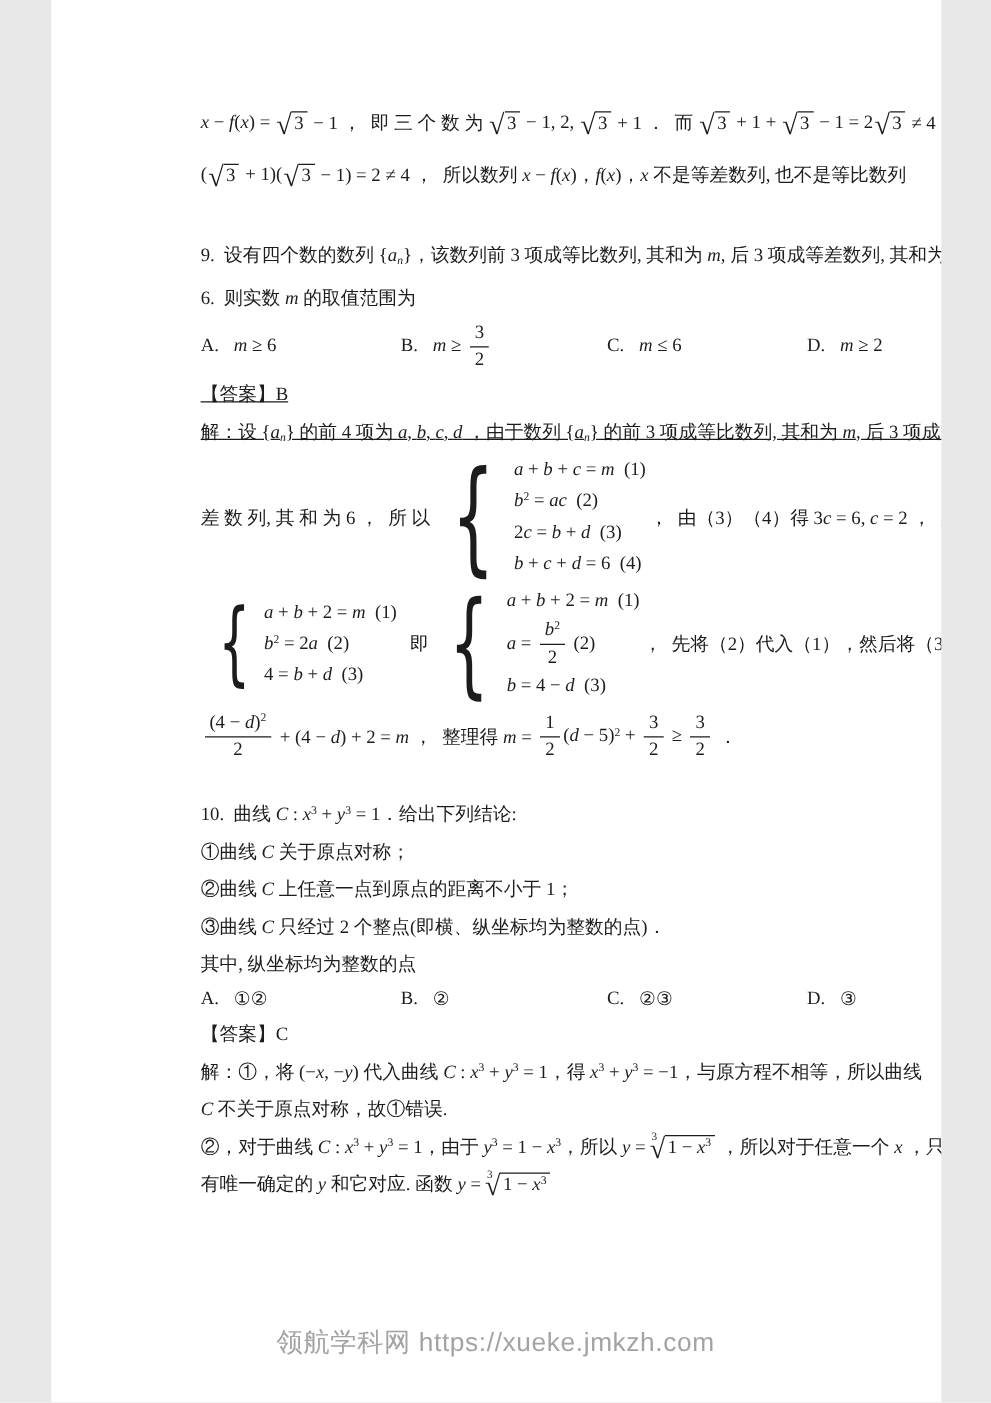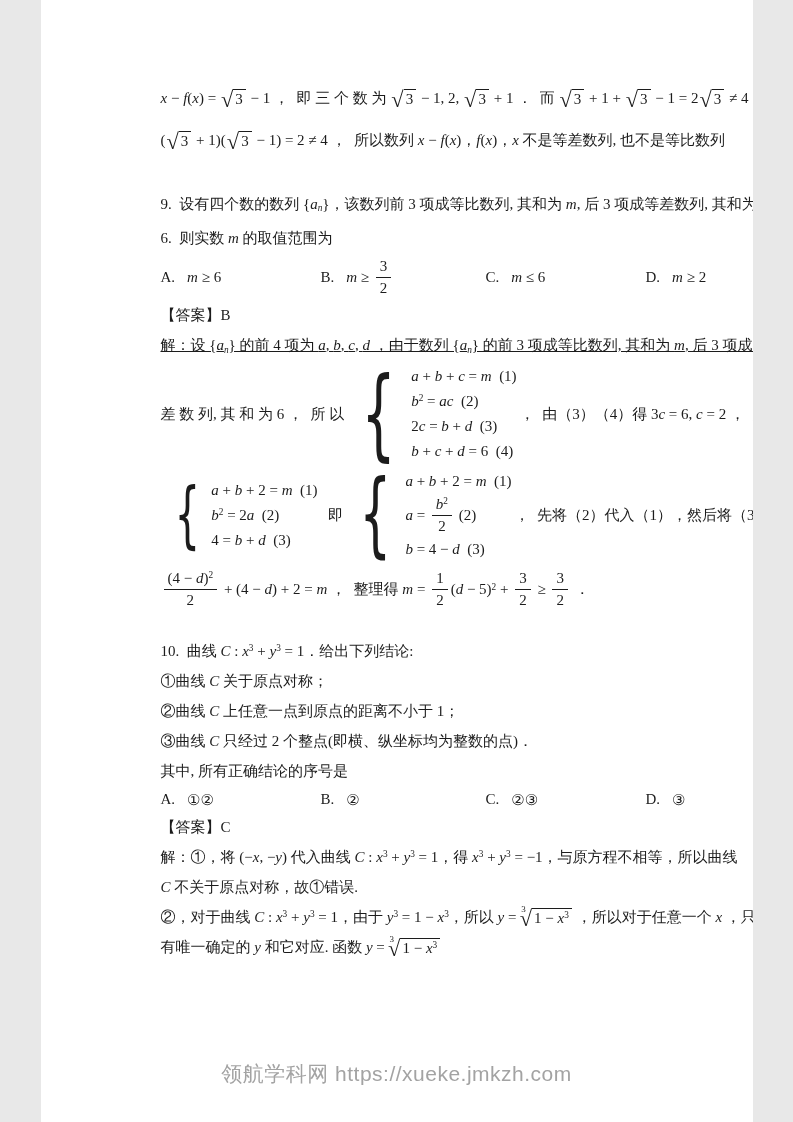--- a/index.html
+++ b/index.html
@@ -39,30 +39,30 @@
 </head>
 <body>
 
 <div class="page">
   <main class="content" id="doc">
       <div class="ln"><span class="mseg"><i>x</i> − <i>f</i>(<i>x</i>) = </span><span class="sqrt"><span class="rsign">√</span><span class="rbody"><span class="mseg">3</span></span></span><span class="mseg"> − 1 ，  即 三 个 数 为 </span><span class="sqrt"><span class="rsign">√</span><span class="rbody"><span class="mseg">3</span></span></span><span class="mseg"> − 1, 2, </span><span class="sqrt"><span class="rsign">√</span><span class="rbody"><span class="mseg">3</span></span></span><span class="mseg"> + 1 ．  而 </span><span class="sqrt"><span class="rsign">√</span><span class="rbody"><span class="mseg">3</span></span></span><span class="mseg"> + 1 + </span><span class="sqrt"><span class="rsign">√</span><span class="rbody"><span class="mseg">3</span></span></span><span class="mseg"> − 1 = 2</span><span class="sqrt"><span class="rsign">√</span><span class="rbody"><span class="mseg">3</span></span></span><span class="mseg"> ≠ 4 ，</span></div>
       <div class="ln" style="margin-top: 14px;"><span class="mseg">(</span><span class="sqrt"><span class="rsign">√</span><span class="rbody"><span class="mseg">3</span></span></span><span class="mseg"> + 1)(</span><span class="sqrt"><span class="rsign">√</span><span class="rbody"><span class="mseg">3</span></span></span><span class="mseg"> − 1) = 2 ≠ 4 ，  所以数列 <i>x</i> − <i>f</i>(<i>x</i>)，<i>f</i>(<i>x</i>)，<i>x</i> 不是等差数列, 也不是等比数列</span></div>
       <div class="ln" style="margin-top: 36px;"><span class="mseg">9.  设有四个数的数列 {<i>a</i><sub><i>n</i></sub>}，该数列前 3 项成等比数列, 其和为 <i>m</i>, 后 3 项成等差数列, 其和为</span></div>
       <div class="ln" style="margin-top: 6px;"><span class="mseg">6.  则实数 <i>m</i> 的取值范围为</span></div>
       <div class="ln opts" style="margin-top: 6px;"><span class="opt opt0"><span class="tseg">A.</span><span class="spc" style="width: 12px;"></span><span class="mseg"><i>m</i> ≥ 6</span></span><span class="opt opt1"><span class="tseg">B.</span><span class="spc" style="width: 12px;"></span><span class="mseg"><i>m</i> ≥ </span><span class="frac"><span class="fnum"><span class="mseg">3</span></span><span class="fden"><span class="mseg">2</span></span></span></span><span class="opt opt2"><span class="tseg">C.</span><span class="spc" style="width: 12px;"></span><span class="mseg"><i>m</i> ≤ 6</span></span><span class="opt opt3"><span class="tseg">D.</span><span class="spc" style="width: 12px;"></span><span class="mseg"><i>m</i> ≥ 2</span></span></div>
-      <div class="ln" style="margin-top: 4px;"><span class="tseg">【答案】B</span></div>
+      <div class="ln" style="margin-top: 4px; text-decoration: underline;"><span class="tseg">【答案】B</span></div>
       <div class="ln" style="margin-top: 2px; text-decoration: underline;"><span class="mseg">解：设 {<i>a</i><sub><i>n</i></sub>} 的前 4 项为 <i>a</i>, <i>b</i>, <i>c</i>, <i>d</i> ，由于数列 {<i>a</i><sub><i>n</i></sub>} 的前 3 项成等比数列, 其和为 <i>m</i>, 后 3 项成等</span></div>
       <div class="ln" style="margin-top: 6px;"><span class="mseg">差 数 列, 其 和 为 6 ，  所 以</span><span class="sys"><span class="brace" style="font-size: 98.94px;">{</span><span class="sysrows"><span class="sysrow"><span class="mseg"><i>a</i> + <i>b</i> + <i>c</i> = <i>m</i>  (1)</span></span><span class="sysrow"><span class="mseg"><i>b</i><sup>2</sup> = <i>ac</i>  (2)</span></span><span class="sysrow"><span class="mseg">2<i>c</i> = <i>b</i> + <i>d</i>  (3)</span></span><span class="sysrow"><span class="mseg"><i>b</i> + <i>c</i> + <i>d</i> = 6  (4)</span></span></span></span><span class="mseg">，  由（3）（4）得 3<i>c</i> = 6, <i>c</i> = 2 ，  所以</span></div>
       <div class="ln" style="margin-top: 8px;"><span class="sys"><span class="brace" style="font-size: 73.44px;">{</span><span class="sysrows"><span class="sysrow"><span class="mseg"><i>a</i> + <i>b</i> + 2 = <i>m</i>  (1)</span></span><span class="sysrow"><span class="mseg"><i>b</i><sup>2</sup> = 2<i>a</i>  (2)</span></span><span class="sysrow"><span class="mseg">4 = <i>b</i> + <i>d</i>  (3)</span></span></span></span><span class="mseg">  即</span><span class="sys"><span class="brace" style="font-size: 91.8px;">{</span><span class="sysrows"><span class="sysrow"><span class="mseg"><i>a</i> + <i>b</i> + 2 = <i>m</i>  (1)</span></span><span class="sysrow"><span class="mseg"><i>a</i> = </span><span class="frac"><span class="fnum"><span class="mseg"><i>b</i><sup>2</sup></span></span><span class="fden"><span class="mseg">2</span></span></span><span class="mseg"> (2)</span></span><span class="sysrow"><span class="mseg"><i>b</i> = 4 − <i>d</i>  (3)</span></span></span></span><span class="mseg">，  先将（2）代入（1），然后将（3）代入（1）得</span></div>
       <div class="ln" style="margin-top: 10px;"><span class="frac"><span class="fnum"><span class="mseg">(4 − <i>d</i>)<sup>2</sup></span></span><span class="fden"><span class="mseg">2</span></span></span><span class="mseg"> + (4 − <i>d</i>) + 2 = <i>m</i> ，  整理得 <i>m</i> = </span><span class="frac"><span class="fnum"><span class="mseg">1</span></span><span class="fden"><span class="mseg">2</span></span></span><span class="mseg">(<i>d</i> − 5)<sup>2</sup> + </span><span class="frac"><span class="fnum"><span class="mseg">3</span></span><span class="fden"><span class="mseg">2</span></span></span><span class="mseg"> ≥ </span><span class="frac"><span class="fnum"><span class="mseg">3</span></span><span class="fden"><span class="mseg">2</span></span></span><span class="mseg"> ．</span></div>
       <div class="ln" style="margin-top: 28px;"><span class="mseg">10.  曲线 <i>C</i> : <i>x</i><sup>3</sup> + <i>y</i><sup>3</sup> = 1．给出下列结论:</span></div>
       <div class="ln" style="margin-top: 2px;"><span class="mseg">①曲线 <i>C</i> 关于原点对称；</span></div>
       <div class="ln" style="margin-top: 2px;"><span class="mseg">②曲线 <i>C</i> 上任意一点到原点的距离不小于 1；</span></div>
       <div class="ln" style="margin-top: 2px;"><span class="mseg">③曲线 <i>C</i> 只经过 2 个整点(即横、纵坐标均为整数的点)．</span></div>
-      <div class="ln" style="margin-top: 2px;"><span class="tseg">其中, 所有正确结论的序号是</span></div>
+      <div class="ln" style="margin-top: 2px;"><span class="tseg">其中, 纵坐标均为整数的点</span></div>
       <div class="ln opts"><span class="opt opt0"><span class="tseg">A.</span><span class="spc" style="width: 12px;"></span><span class="tseg">①②</span></span><span class="opt opt1"><span class="tseg">B.</span><span class="spc" style="width: 12px;"></span><span class="tseg">②</span></span><span class="opt opt2"><span class="tseg">C.</span><span class="spc" style="width: 12px;"></span><span class="tseg">②③</span></span><span class="opt opt3"><span class="tseg">D.</span><span class="spc" style="width: 12px;"></span><span class="tseg">③</span></span></div>
       <div class="ln"><span class="tseg">【答案】C</span></div>
       <div class="ln" style="margin-top: 2px;"><span class="mseg">解：①，将 (−<i>x</i>, −<i>y</i>) 代入曲线 <i>C</i> : <i>x</i><sup>3</sup> + <i>y</i><sup>3</sup> = 1，得 <i>x</i><sup>3</sup> + <i>y</i><sup>3</sup> = −1，与原方程不相等，所以曲线</span></div>
       <div class="ln" style="margin-top: 2px;"><span class="mseg"><i>C</i> 不关于原点对称，故①错误.</span></div>
       <div class="ln" style="margin-top: 2px;"><span class="mseg">②，对于曲线 <i>C</i> : <i>x</i><sup>3</sup> + <i>y</i><sup>3</sup> = 1，由于 <i>y</i><sup>3</sup> = 1 − <i>x</i><sup>3</sup>，所以 <i>y</i> = </span><span class="sqrt"><span class="rdeg">3</span><span class="rsign">√</span><span class="rbody"><span class="mseg">1 − <i>x</i><sup>3</sup></span></span></span><span class="mseg"> ，所以对于任意一个 <i>x</i> ，只</span></div>
       <div class="ln" style="margin-top: 2px;"><span class="mseg">有唯一确定的 <i>y</i> 和它对应. 函数 <i>y</i> = </span><span class="sqrt"><span class="rdeg">3</span><span class="rsign">√</span><span class="rbody"><span class="mseg">1 − <i>x</i><sup>3</sup></span></span></span></div>
     </main>
   <div class="footer">
     <span>领航学科网 https://xueke.jmkzh.com</span>
   </div>

